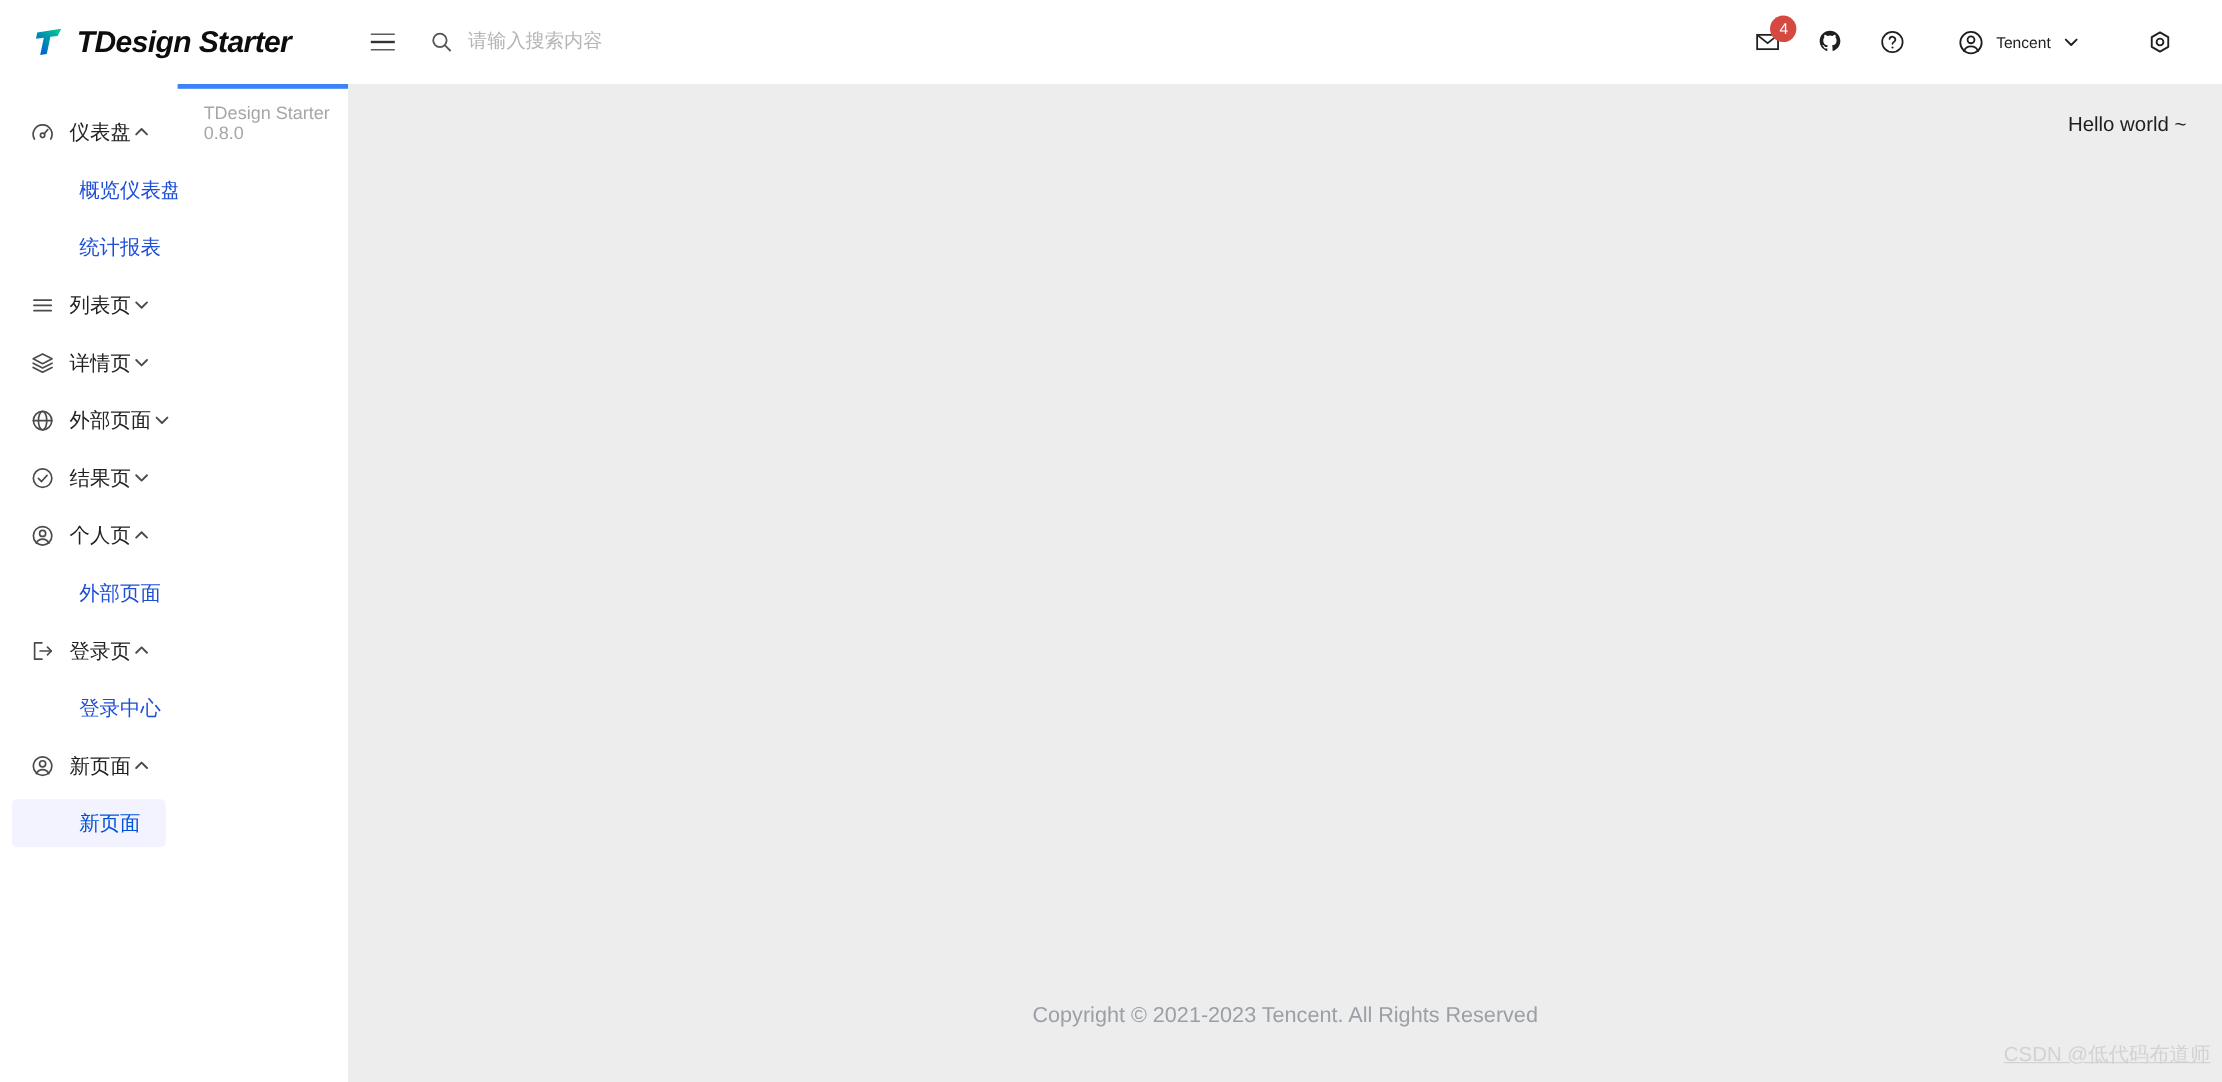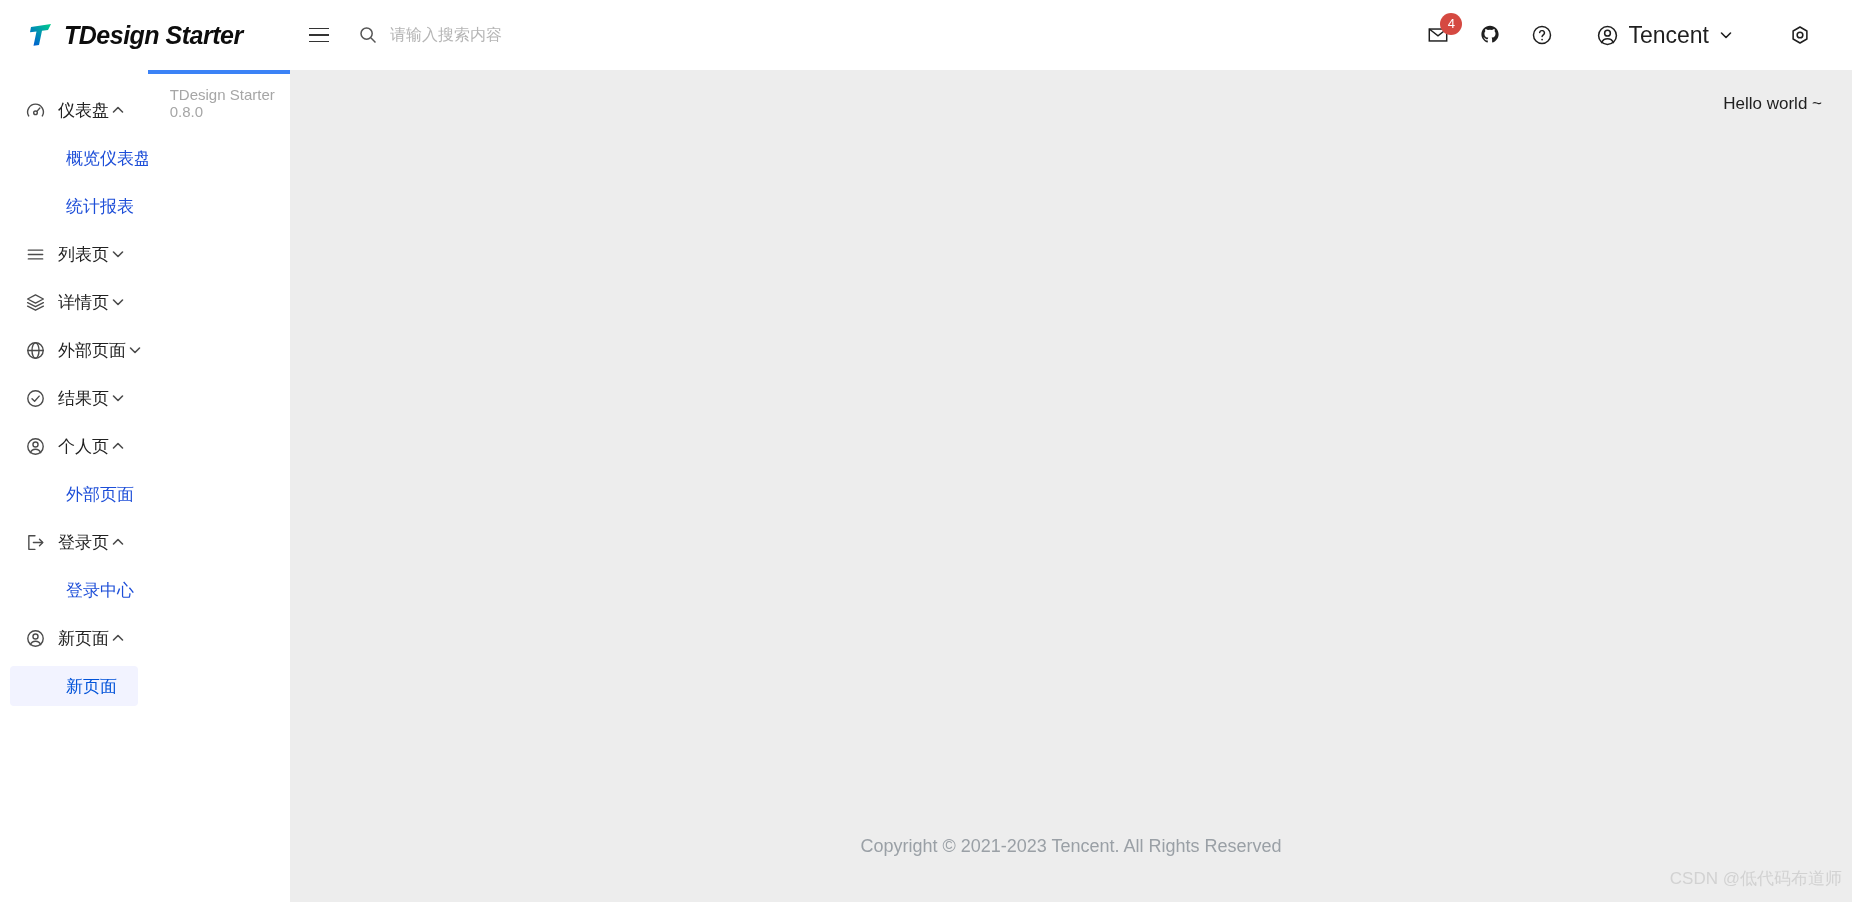--- a/index.html
+++ b/index.html
@@ -96,21 +96,21 @@
     font-family: "Liberation Sans", "DejaVu Sans", sans-serif;
   }
   .user-menu {
     display:flex; align-items:center; gap: 9px;
     height: 52px;
     padding: 0 12px 0 18px;
     margin-left: 10px;
     cursor:pointer;
     color:#1f1f1f;
   }
-  .user-name { font-size: 23px; color:#1f1f1f; white-space:nowrap; }
+  .user-name { font-size: 13px; color:#1f1f1f; white-space:nowrap; }
   .gear-btn { margin-left: 28px; }
 
   
   .body-wrap { display:flex; flex: 1 1 auto; min-height: 0; background:#ededed; }
 
   
   .sidebar {
     width: 290px;
     min-width: 290px;
     background: #ffffff;
@@ -192,20 +192,21 @@
     color: #9aa0a6;
   }
   .watermark {
     position: absolute;
     right: 10px;
     bottom: 12px;
     font-size: 17px;
     color: #d2d2d2;
     white-space: nowrap;
     pointer-events: none;
+    text-decoration: underline;
   }
   svg { display:block; }
 </style>
 </head>
 <body>
 
 <div class="app">
 
   <div class="header">
 

